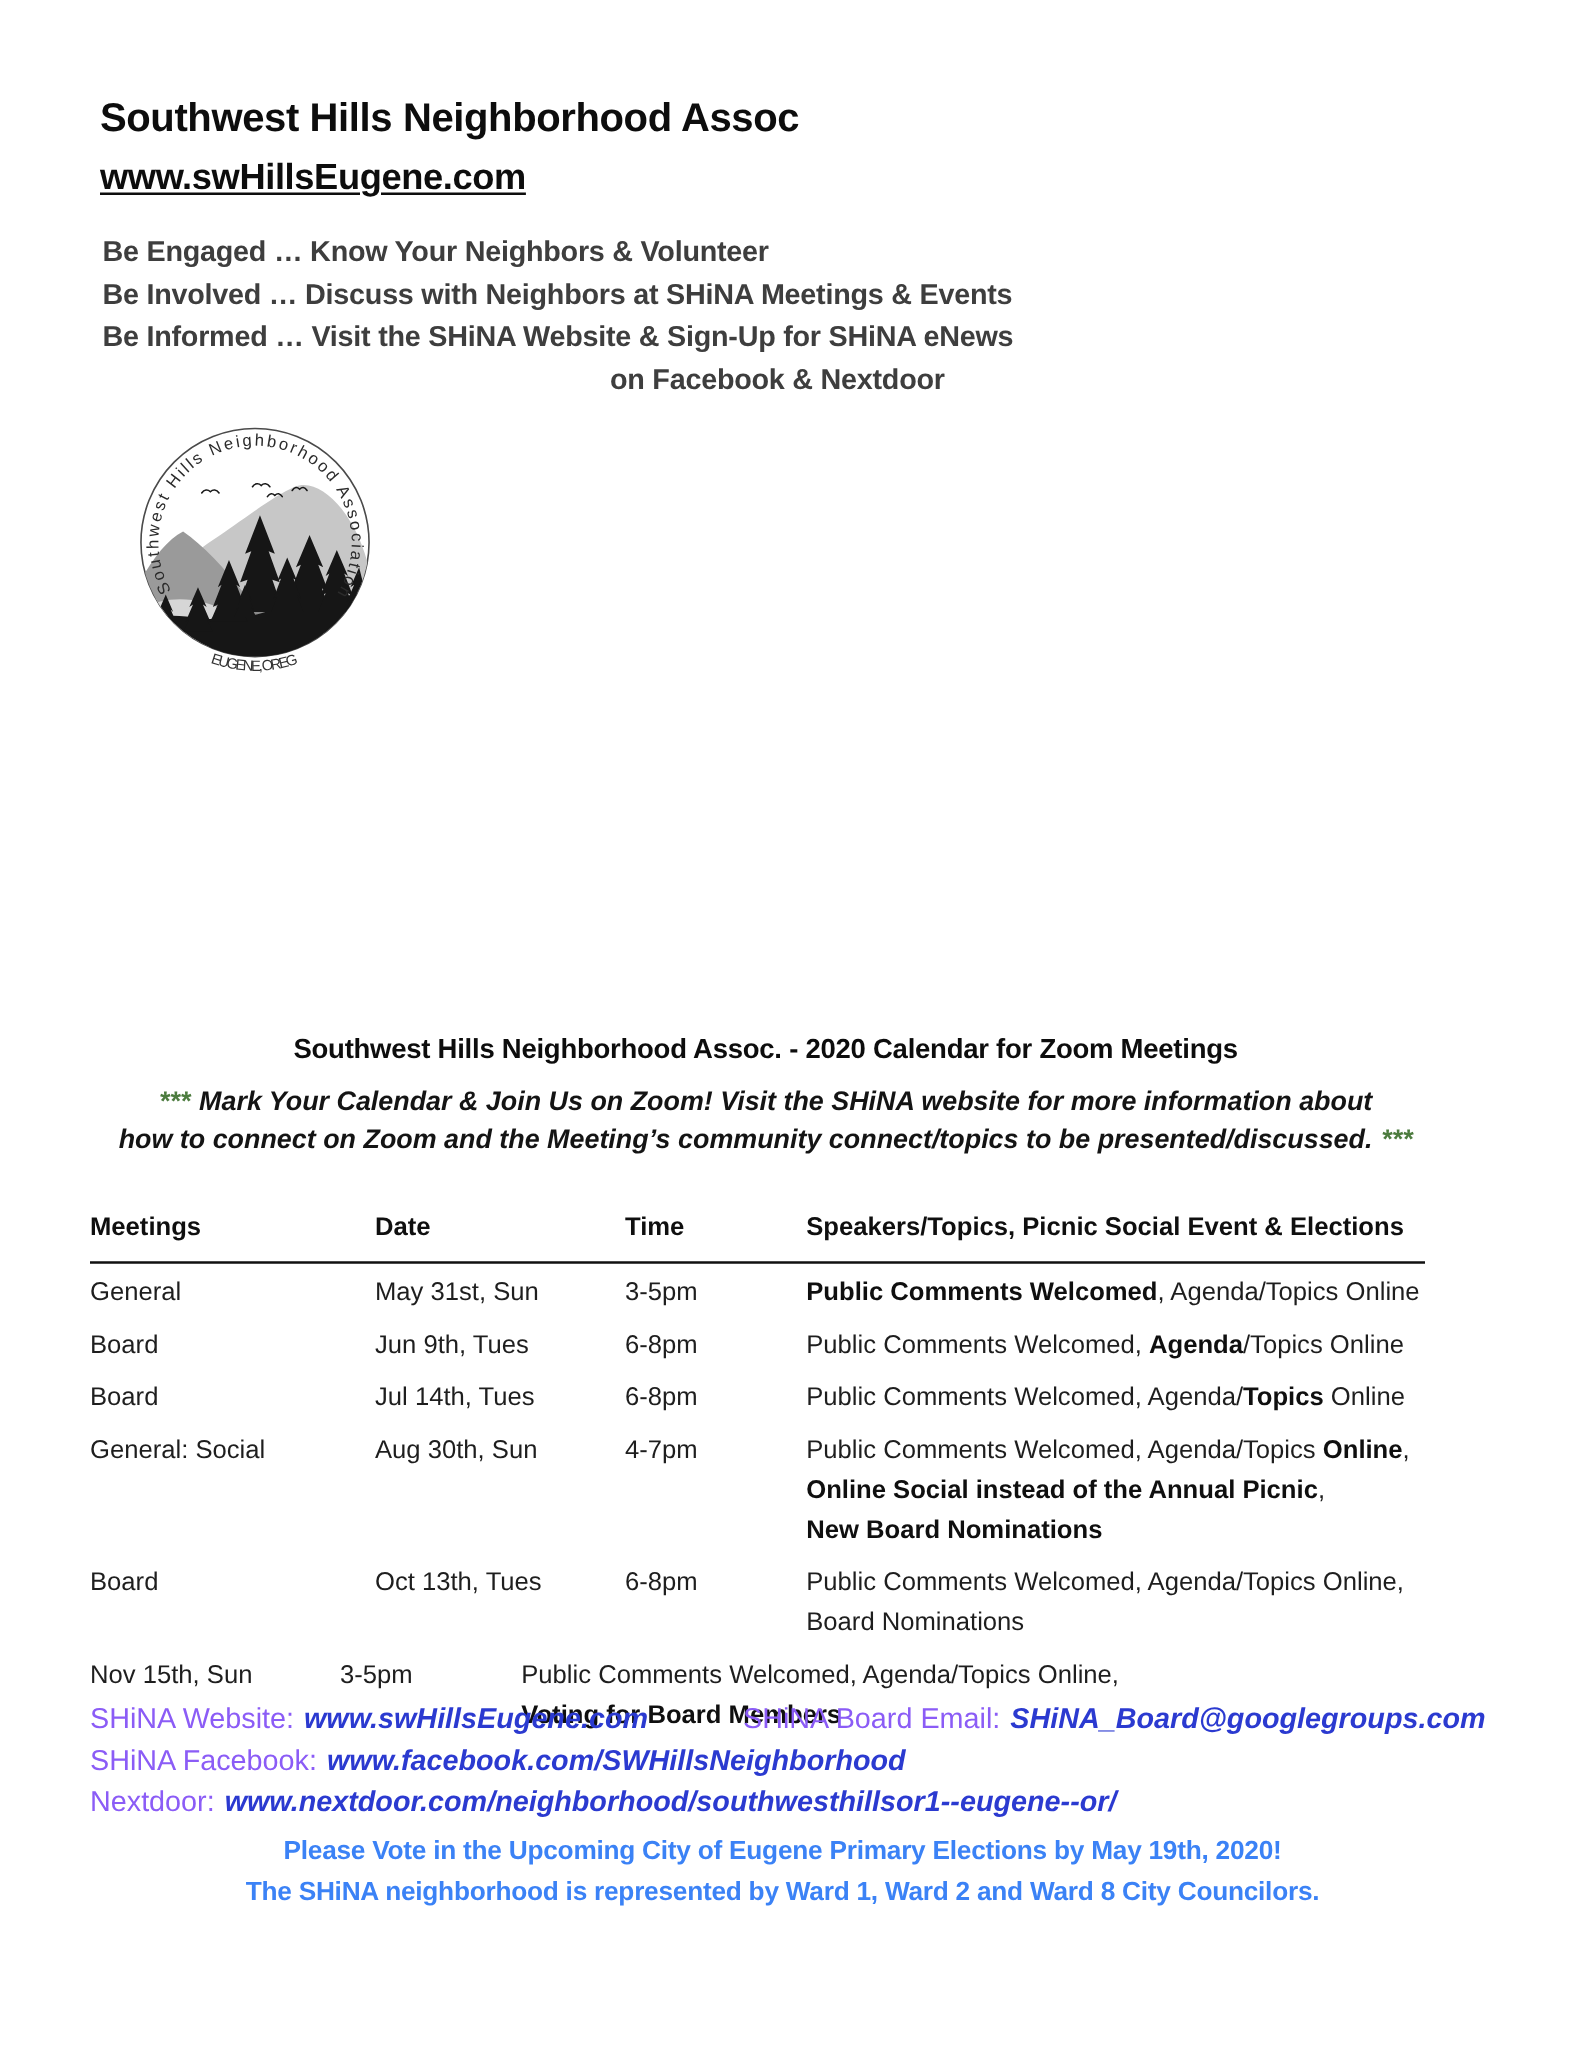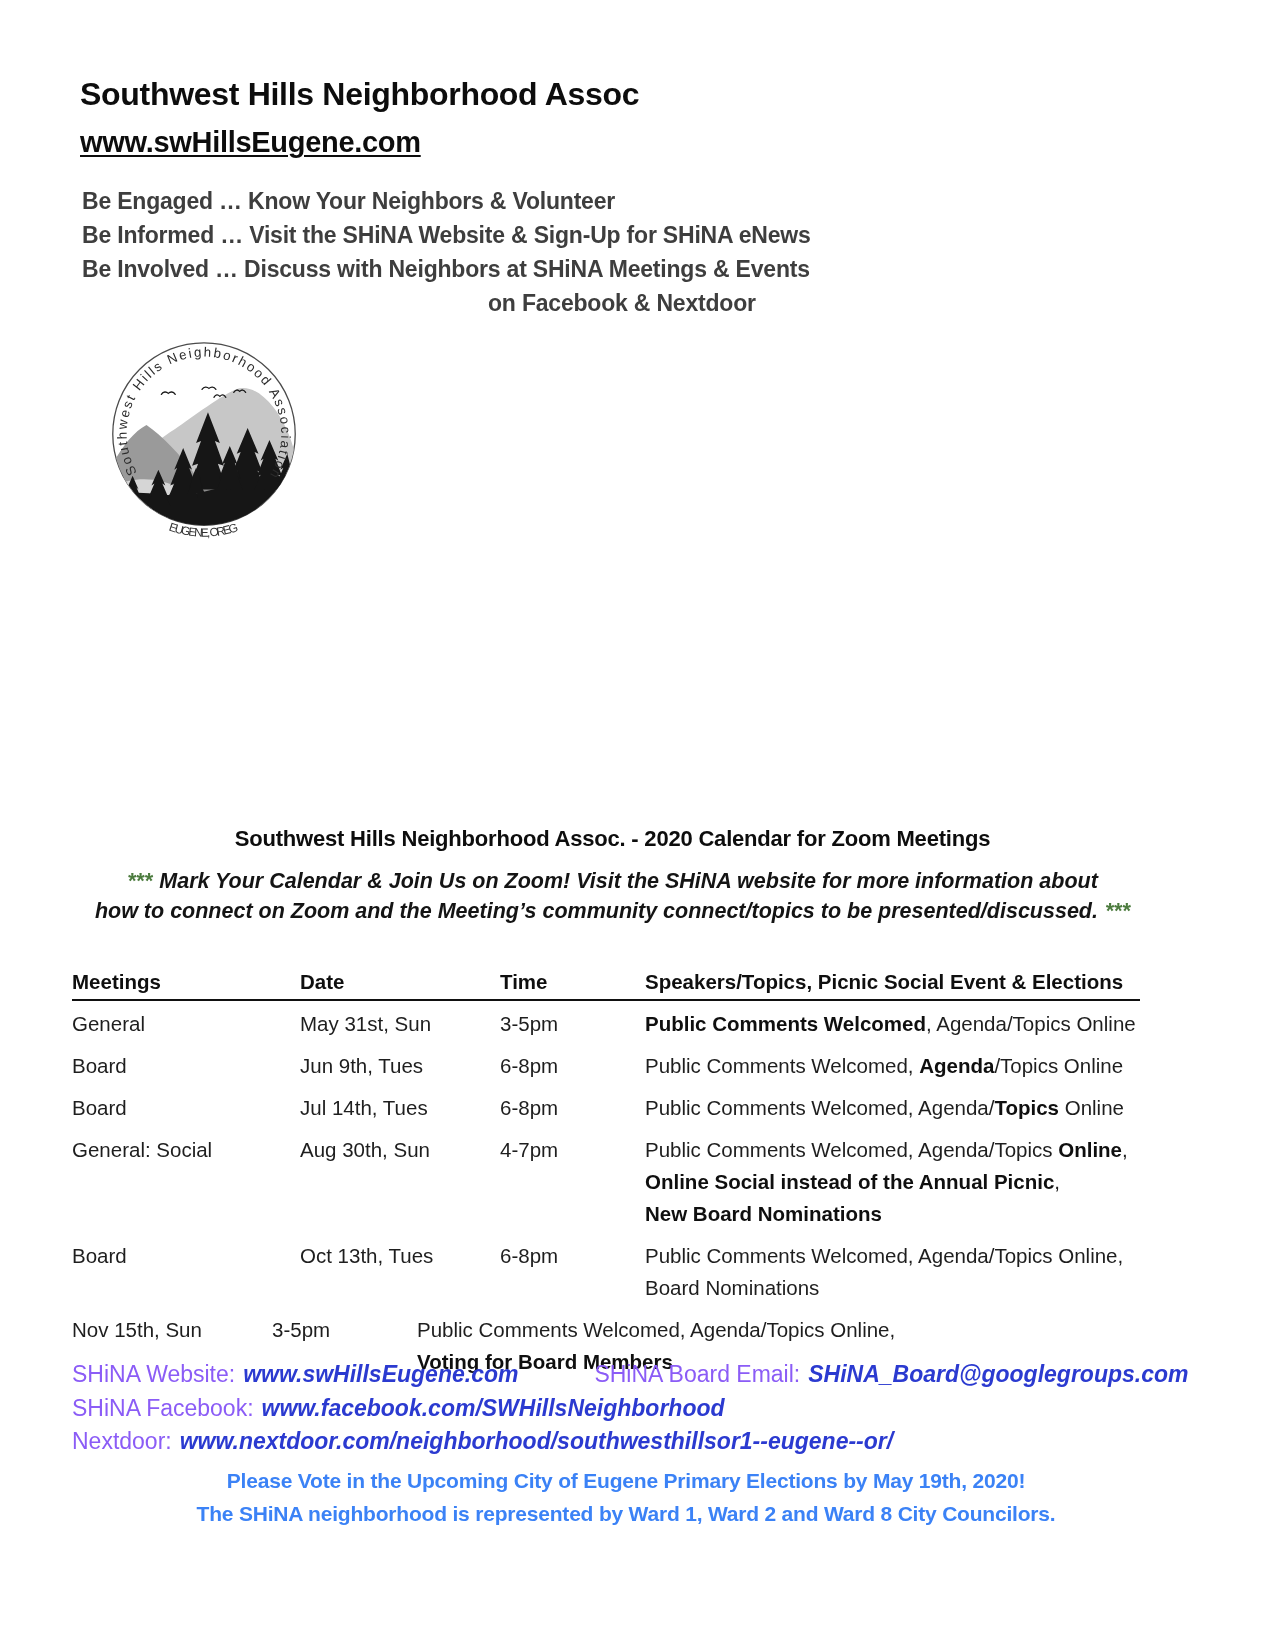--- a/index.html
+++ b/index.html
@@ -29,21 +29,21 @@
   .centered{position:absolute;left:0;width:1225px;text-align:center;}
   .cal-title{top:826px;font-size:22px;font-weight:bold;color:#0d0d0d;letter-spacing:-0.2px;}
   .cal-sub{top:866px;font-size:21.5px;font-weight:bold;font-style:italic;color:#141414;line-height:30px;}
   .star{color:#4d7c3f;}
   .cal-sub .sp-r{margin-right:7px;}
   .cal-sub .sp-l{margin-left:7px;}
 
   
   .mtable{position:absolute;left:72px;top:968px;width:1068px;font-size:20.5px;color:#1e1e1e;}
   .thead{display:flex;font-weight:bold;color:#0f0f0f;border-bottom:2.5px solid #111;
-    padding-bottom:3px;line-height:28px;}
+    padding-bottom:13px;line-height:28px;}
   .cell{flex:none;}
   .c-meeting{width:228px;}
   .c-date{width:200px;}
   .c-time{width:145px;}
   .c-topics{width:495px;}
   .tbody{padding-top:7px;}
   .trow{display:flex;line-height:32px;margin-bottom:10px;}
   .trow .b{font-weight:bold;color:#0f0f0f;}
 
   
@@ -60,22 +60,22 @@
 
 <div class="page">
 
   <div class="header">
     <h1 class="org-title">Southwest Hills Neighborhood Assoc</h1>
     <div class="org-website">www.swHillsEugene.com</div>
   </div>
 
   <div class="taglines">
     <div>Be Engaged … Know Your Neighbors &amp; Volunteer</div>
+    <div>Be Involved … Discuss with Neighbors at SHiNA Meetings &amp; Events</div>
     <div>Be Informed … Visit the SHiNA Website &amp; Sign-Up for SHiNA eNews</div>
-    <div>Be Involved … Discuss with Neighbors at SHiNA Meetings &amp; Events</div>
     <div class="tagline-cont">on Facebook &amp; Nextdoor</div>
   </div>
 
   <div class="logo">
     <svg viewBox="0 0 240 218">
       <defs>
         <clipPath id="logoclip">
             <circle cx="120" cy="106" r="92"></circle>
           </clipPath>
         <path id="arcTop" d="M52.5,145 A78,78 0 1 1 187.5,145" fill="none"></path>

